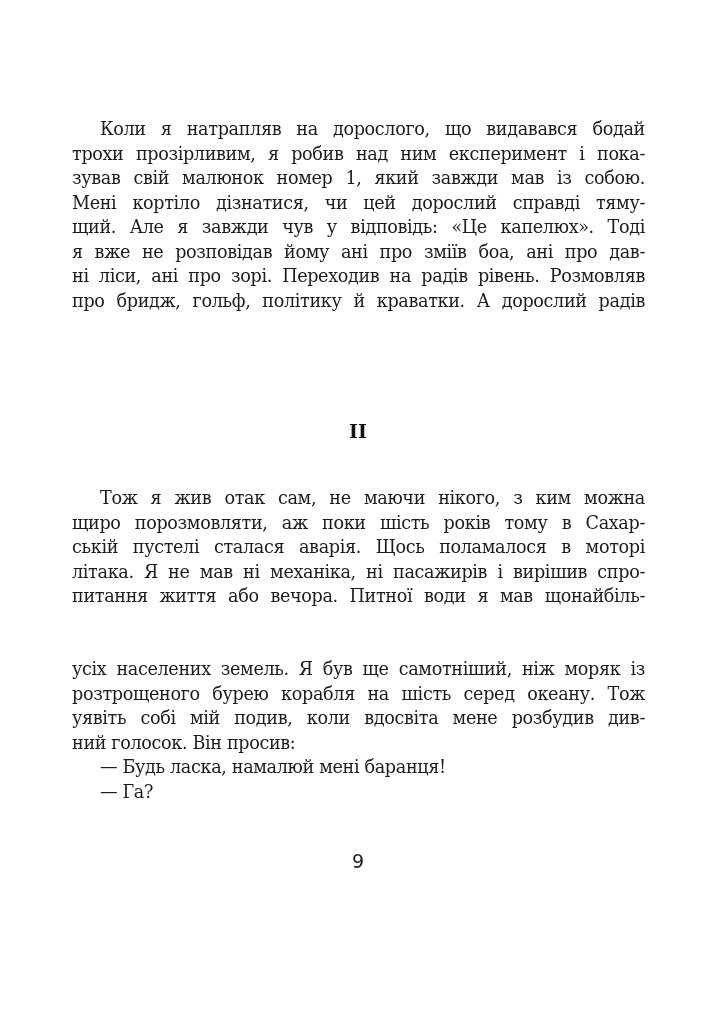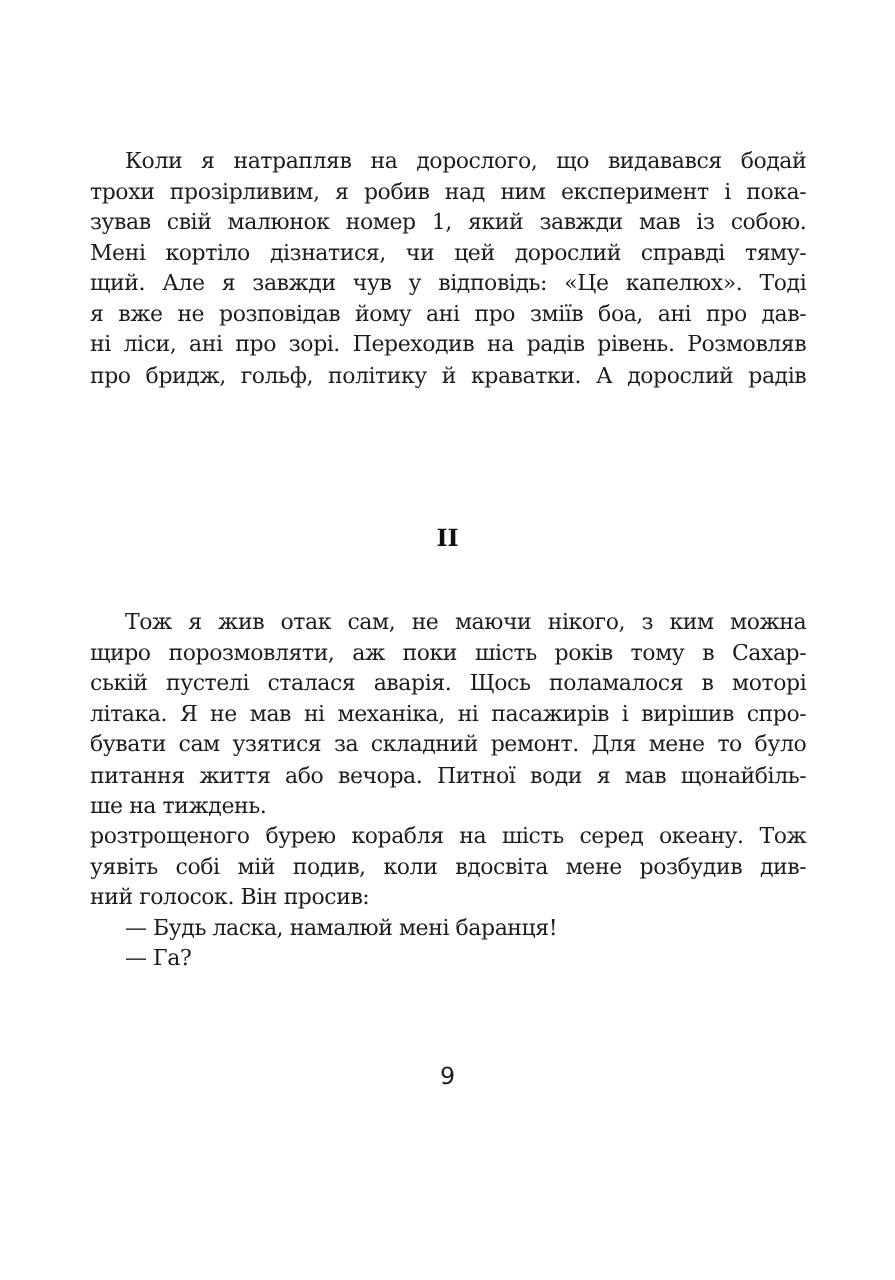--- a/index.html
+++ b/index.html
@@ -38,26 +38,25 @@
     <span class="line">про бридж, гольф, політику й краватки. А дорослий радів</span>
   </div>
 
   <div class="chapter">II</div>
 
   <div class="block" style="top:486px;">
     <span class="line indent">Тож я жив отак сам, не маючи нікого, з ким можна</span>
     <span class="line">щиро порозмовляти, аж поки шість років тому в Сахар-</span>
     <span class="line">ській пустелі сталася аварія. Щось поламалося в моторі</span>
     <span class="line">літака. Я не мав ні механіка, ні пасажирів і вирішив спро-</span>
-    <span class="line">бувати сам узятися за складний ремонт. Для мене то було</span>
     <span class="line">питання життя або вечора. Питної води я мав щонайбіль-</span>
-    <span class="line last">ше на тиждень.</span>
   </div>
 
   <div class="block" style="top:657px;">
+    <span class="line">усіх населених земель. Я був ще самотніший, ніж моряк із</span>
     <span class="line">розтрощеного бурею корабля на шість серед океану. Тож</span>
     <span class="line">уявіть собі мій подив, коли вдосвіта мене розбудив див-</span>
     <span class="line last">ний голосок. Він просив:</span>
     <span class="line indent last">— Будь ласка, намалюй мені баранця!</span>
     <span class="line indent last">— Га?</span>
   </div>
 
   <div class="pageno">9</div>
 </div>
 

